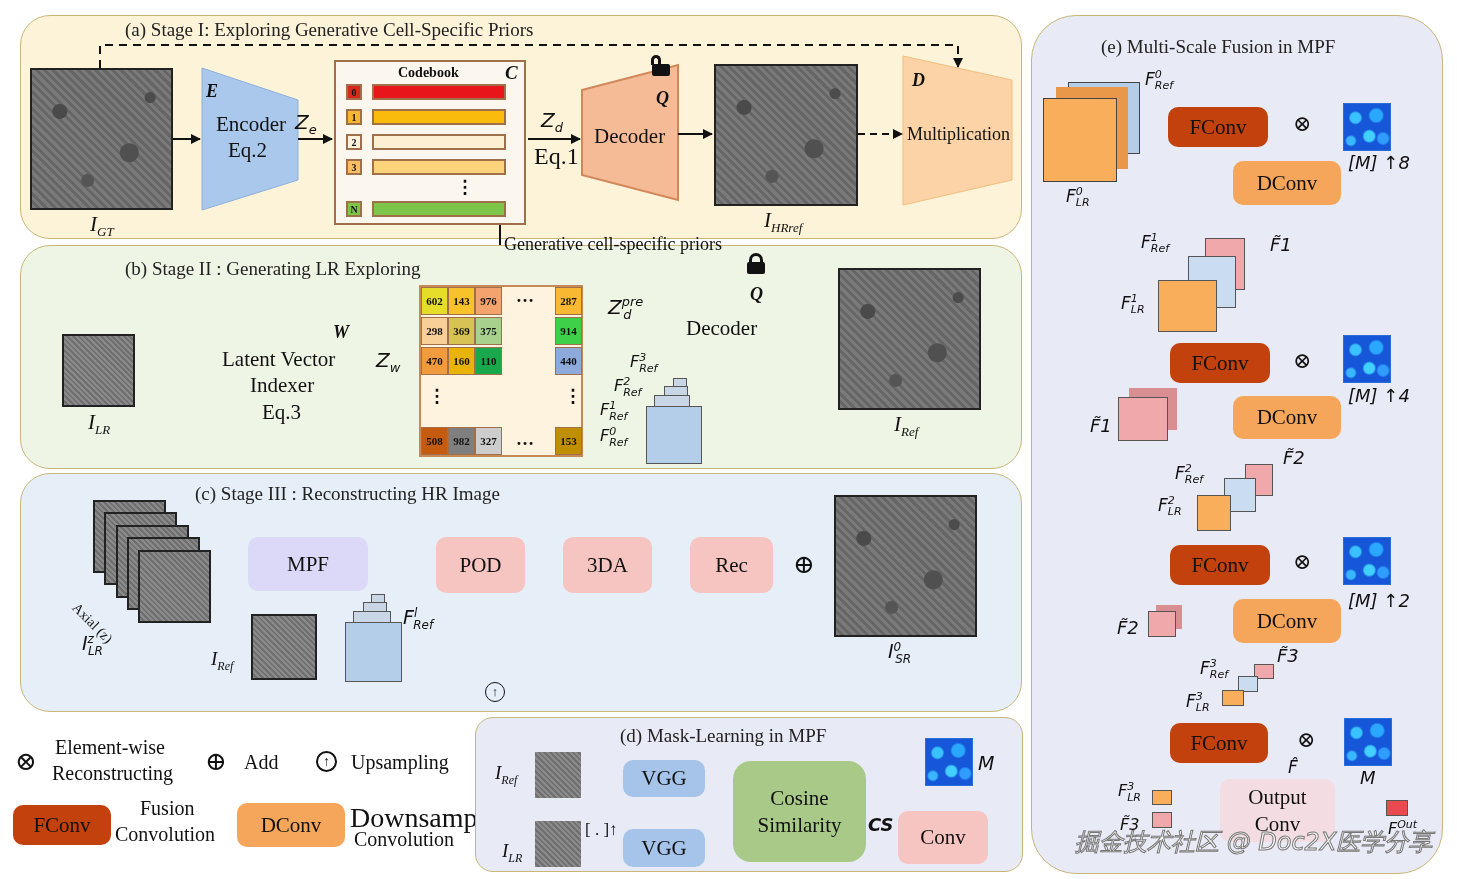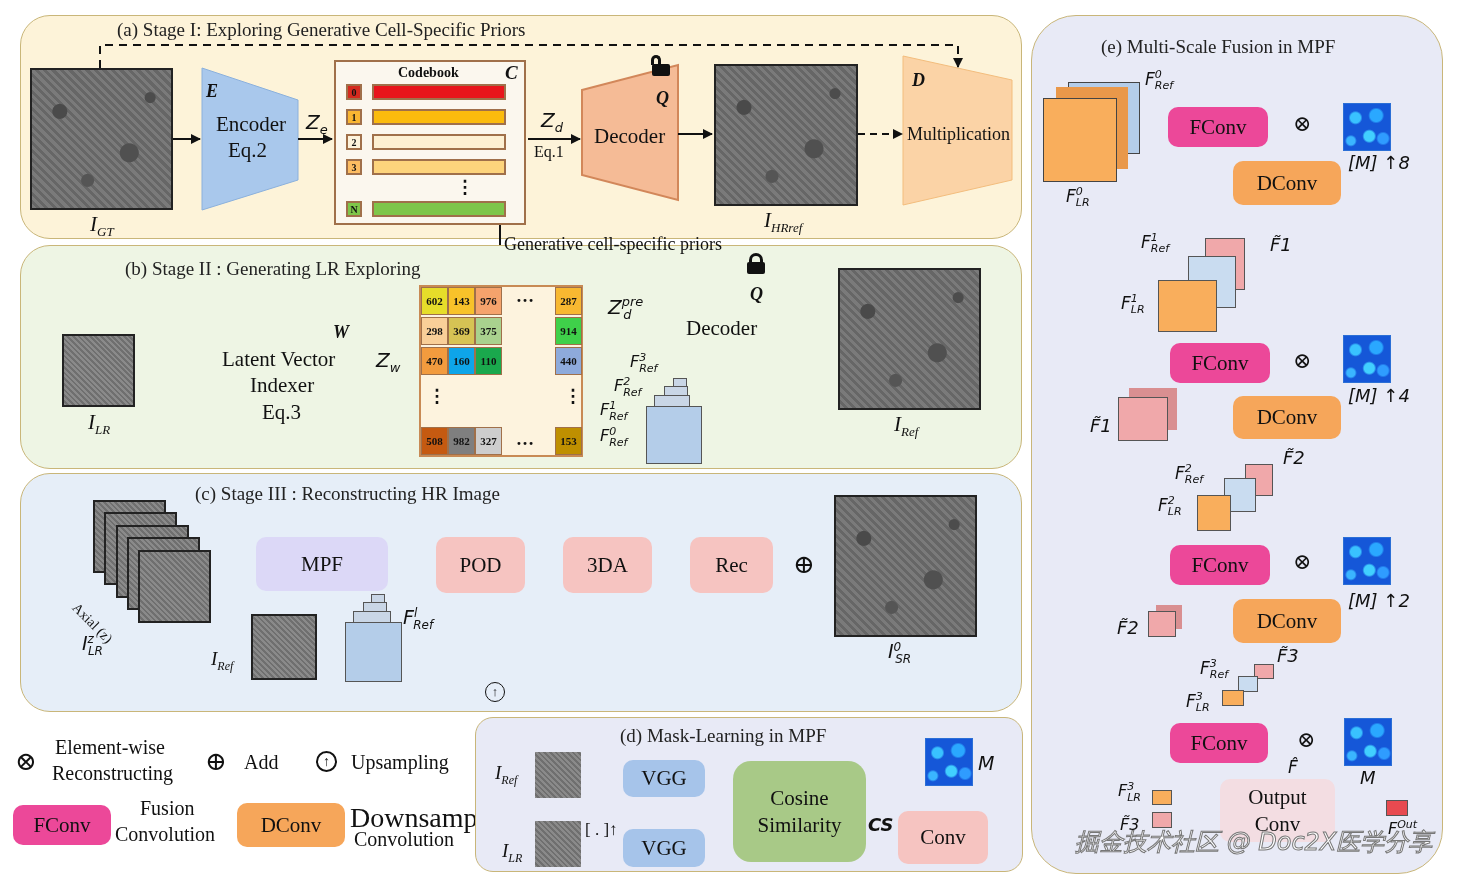--- a/index.html
+++ b/index.html
@@ -17,38 +17,38 @@
         repeating-linear-gradient(-30deg,rgba(40,40,40,.35) 0 1px,transparent 1px 7px);}
   .em.small{background-image:repeating-linear-gradient(45deg,#8a8a8a 0 2px,#6f6f6f 2px 4px),repeating-linear-gradient(-45deg,rgba(50,50,50,.3) 0 1px,transparent 1px 4px);}
   .mask{position:absolute;border:1px solid #2b6fd6;background:#1557d8;
       background-image:
         radial-gradient(circle at 25% 30%, #39c2ff 0 5px, transparent 7px),
         radial-gradient(circle at 70% 25%, #2aa8ff 0 6px, transparent 8px),
         radial-gradient(circle at 55% 70%, #41d0ff 0 5px, transparent 7px),
         radial-gradient(circle at 15% 80%, #3ab5ff 0 4px, transparent 6px),
         radial-gradient(circle at 85% 75%, #2f9cff 0 5px, transparent 7px);}
   .box{position:absolute;border-radius:10px;display:flex;align-items:center;justify-content:center;text-align:center;font-size:21px;line-height:1.25;}
-  .fconv{background:#ec4899;}
+  .fconv{background:#c2410c;}
   .dconv{background:#f6a65a;}
   .pinkbox{background:#f6c4c1;}
   .lbl{position:absolute;white-space:nowrap;}
   .it{font-style:italic;}
   .math{font-family:"DejaVu Sans","Liberation Sans",sans-serif;font-style:italic;}
   .cb-row{position:absolute;height:16px;border:2px solid #a0704a;box-sizing:border-box;}
   .cb-idx{position:absolute;width:16px;height:16px;border:2px solid #a0704a;box-sizing:border-box;font-size:10px;font-weight:bold;display:flex;align-items:center;justify-content:center;}
   .cell{position:absolute;width:27px;height:28px;border:1px solid #a0704a;box-sizing:border-box;font-size:11px;font-weight:bold;display:flex;align-items:center;justify-content:center;}
   .symbol{position:absolute;font-size:26px;line-height:1;}
   svg{position:absolute;left:0;top:0;overflow:visible;}
   .watermark{position:absolute;font-family:"DejaVu Sans",sans-serif;font-size:24px;color:rgba(255,255,255,0.92);-webkit-text-stroke:1px #777;white-space:nowrap;font-style:italic;}
 </style>
 </head>
 <body>
 
 <div class="panel" style="left:20px;top:15px;width:1000px;height:222px;background:#fdf3d9;"></div>
-<div class="ptitle" style="left:117px;top:19px;">(a) Stage I: Exploring Generative Cell-Specific Priors</div>
+<div class="ptitle" style="left:125px;top:19px;">(a) Stage I: Exploring Generative Cell-Specific Priors</div>
 
 <div class="em" style="left:30px;top:68px;width:143px;height:142px;"></div>
 <div class="lbl it" style="left:90px;top:212px;font-size:21px;">I<sub style="font-size:13px">GT</sub></div>
 
 <svg width="1457" height="879">
   <defs>
     <marker id="ah" markerWidth="10" markerHeight="10" refX="9" refY="5" orient="auto" markerUnits="userSpaceOnUse">
         <path d="M0,0 L10,5 L0,10 z" fill="#111"></path>
       </marker>
   </defs>
@@ -127,41 +127,41 @@
 
   <polyline points="1265,285 1272,292 1230,336 1222,330" fill="none" stroke="#555" stroke-width="1.5"></polyline>
   <polyline points="1280,487 1287,493 1234,538 1226,532" fill="none" stroke="#555" stroke-width="1.5"></polyline>
   <polyline points="1285,664 1292,670 1240,713 1233,708" fill="none" stroke="#555" stroke-width="1.5"></polyline>
   <polyline points="1112,90 1120,95 1108,155 1100,150" fill="none" stroke="#555" stroke-width="1.5"></polyline>
 </svg>
 
 <div class="lbl it" style="left:206px;top:81px;font-weight:bold;font-size:18px;">E</div>
 <div class="lbl" style="left:216px;top:112px;font-size:21px;">Encoder</div>
 <div class="lbl" style="left:228px;top:138px;font-size:21px;">Eq.2</div>
-<div class="lbl math" style="left:295px;top:110px;font-size:20px;margin-left:11px;">Z<sub style="font-size:13px">e</sub></div>
+<div class="lbl math" style="left:295px;top:110px;font-size:20px;">Z<sub style="font-size:13px">e</sub></div>
 
 <div class="abs" style="left:334px;top:60px;width:192px;height:165px;background:#fbf7ee;border:2px solid #a0704a;box-sizing:border-box;"></div>
 <div class="lbl" style="left:398px;top:65px;font-size:14px;font-weight:bold;">Codebook</div>
 <div class="lbl it" style="left:505px;top:62px;font-size:19px;font-weight:bold;">C</div>
 <div id="codebook-rows">
     <div class="cb-idx" style="left: 346px; top: 84px; background: rgb(212, 42, 30);">0</div>
     <div class="cb-row" style="left: 372px; top: 84px; width: 134px; background: rgb(232, 21, 27);"></div>
     <div class="cb-idx" style="left: 346px; top: 109px; background: rgb(249, 182, 50);">1</div>
     <div class="cb-row" style="left: 372px; top: 109px; width: 134px; background: rgb(251, 187, 13);"></div>
     <div class="cb-idx" style="left: 346px; top: 134px; background: rgb(253, 243, 220);">2</div>
     <div class="cb-row" style="left: 372px; top: 134px; width: 134px; background: rgb(253, 240, 210);"></div>
     <div class="cb-idx" style="left: 346px; top: 159px; background: rgb(253, 189, 98);">3</div>
     <div class="cb-row" style="left: 372px; top: 159px; width: 134px; background: rgb(253, 212, 124);"></div>
     <div class="cb-idx" style="left: 346px; top: 201px; background: rgb(126, 198, 74);">N</div>
     <div class="cb-row" style="left: 372px; top: 201px; width: 134px; background: rgb(126, 198, 74);"></div>
   </div>
 <div class="lbl" style="left:456px;top:176px;font-size:18px;font-weight:bold;">⋮</div>
 
 <div class="lbl math" style="left:541px;top:108px;font-size:20px;">Z<sub style="font-size:13px">d</sub></div>
-<div class="lbl" style="left:534px;top:143px;font-size:16px;">Eq.1</div>
+<div class="lbl" style="left:534px;top:143px;font-size:24px;">Eq.1</div>
 <div class="lbl" style="left:594px;top:124px;font-size:21px;">Decoder</div>
 <div class="lbl it" style="left:656px;top:88px;font-size:18px;font-weight:bold;">Q</div>
 <div class="abs" style="left:651px;top:55px;width:20px;height:22px;">
   <div style="position:absolute;left:4px;top:0;width:10px;height:10px;border:3px solid #111;border-bottom:none;border-radius:7px 7px 0 0;box-sizing:border-box;transform:translateX(-4px);"></div>
   <div style="position:absolute;left:1px;top:9px;width:18px;height:12px;background:#111;border-radius:2px;"></div>
 </div>
 <div class="em" style="left:714px;top:64px;width:144px;height:142px;"></div>
 <div class="lbl it" style="left:764px;top:208px;font-size:21px;">I<sub style="font-size:13px">HRref</sub></div>
 <div class="lbl it" style="left:912px;top:70px;font-size:18px;font-weight:bold;">D</div>
 <div class="lbl" style="left:907px;top:124px;font-size:18px;">Multiplication</div>
@@ -180,21 +180,21 @@
 
 <div class="abs" style="left:419px;top:285px;width:164px;height:172px;background:#fdf3de;border:2px solid #c88a54;box-sizing:border-box;"></div>
 <div id="grid-cells">
     <div class="cell" style="left: 421px; top: 287px; background: rgb(230, 221, 42);">602</div>
     <div class="cell" style="left: 448px; top: 287px; background: rgb(248, 194, 42);">143</div>
     <div class="cell" style="left: 475px; top: 287px; background: rgb(245, 163, 108);">976</div>
     <div class="cell" style="left: 421px; top: 317px; background: rgb(249, 207, 152);">298</div>
     <div class="cell" style="left: 448px; top: 317px; background: rgb(214, 195, 84);">369</div>
     <div class="cell" style="left: 475px; top: 317px; background: rgb(169, 209, 142);">375</div>
     <div class="cell" style="left: 421px; top: 347px; background: rgb(242, 155, 62);">470</div>
-    <div class="cell" style="left: 448px; top: 347px; background: #0ea5e9;">160</div>
+    <div class="cell" style="left: 448px; top: 347px; background: #eab308;">160</div>
     <div class="cell" style="left: 475px; top: 347px; background: rgb(26, 168, 77);">110</div>
     <div class="cell" style="left: 555px; top: 287px; background: rgb(248, 184, 49);">287</div>
     <div class="cell" style="left: 555px; top: 317px; background: rgb(63, 208, 74);">914</div>
     <div class="cell" style="left: 555px; top: 347px; background: rgb(142, 170, 219);">440</div>
     <div class="cell" style="left: 421px; top: 427px; background: rgb(197, 90, 17);">508</div>
     <div class="cell" style="left: 448px; top: 427px; background: rgb(127, 127, 127);">982</div>
     <div class="cell" style="left: 475px; top: 427px; background: rgb(205, 205, 205);">327</div>
     <div class="cell" style="left: 555px; top: 427px; background: rgb(191, 143, 0);">153</div>
   </div>
 <div class="lbl" style="left:516px;top:286px;font-size:18px;font-weight:bold;">…</div>
@@ -225,21 +225,21 @@
 <div class="panel" style="left:20px;top:473px;width:1000px;height:237px;background:#e6eef8;"></div>
 <div class="ptitle" style="left:195px;top:483px;">(c) Stage III  : Reconstructing HR Image</div>
 <div class="em small" style="left:93px;top:500px;width:73px;height:73px;"></div>
 <div class="em small" style="left:104px;top:512px;width:73px;height:73px;"></div>
 <div class="em small" style="left:116px;top:525px;width:73px;height:73px;"></div>
 <div class="em small" style="left:127px;top:537px;width:73px;height:73px;"></div>
 <div class="em small" style="left:138px;top:550px;width:73px;height:73px;"></div>
 <div class="lbl" style="left:80px;top:600px;font-size:14px;transform:rotate(45deg);transform-origin:left top;">Axial (z)</div>
 <div class="lbl math" style="left:82px;top:632px;font-size:19px;">I<sup style="font-size:12px">z</sup><sub style="font-size:12px;margin-left:-6px">LR</sub></div>
 
-<div class="box" style="left:256px;top:537px;width:132px;height:54px;background:#dcd8f7;">MPF</div>
+<div class="box" style="left:248px;top:537px;width:120px;height:54px;background:#dcd8f7;">MPF</div>
 <div class="box pinkbox" style="left:436px;top:537px;width:89px;height:56px;">POD</div>
 <div class="box pinkbox" style="left:563px;top:537px;width:89px;height:56px;">3DA</div>
 <div class="box pinkbox" style="left:690px;top:537px;width:83px;height:56px;">Rec</div>
 <div class="symbol" style="left:793px;top:552px;">⊕</div>
 <div class="abs" style="left:485px;top:682px;width:20px;height:20px;border:1.5px solid #111;border-radius:50%;box-sizing:border-box;font-size:13px;text-align:center;line-height:18px;">↑</div>
 <div class="em small" style="left:251px;top:614px;width:66px;height:66px;"></div>
 <div class="lbl it" style="left:211px;top:648px;font-size:19px;">I<sub style="font-size:12px">Ref</sub></div>
 <div class="abs" style="left:345px;top:594px;width:56px;height:86px;">
   <div style="position:absolute;left:26px;top:0;width:12px;height:8px;background:#c9d6e6;border:1px solid #555;"></div>
   <div style="position:absolute;left:18px;top:8px;width:22px;height:9px;background:#c9d6e6;border:1px solid #555;"></div>

